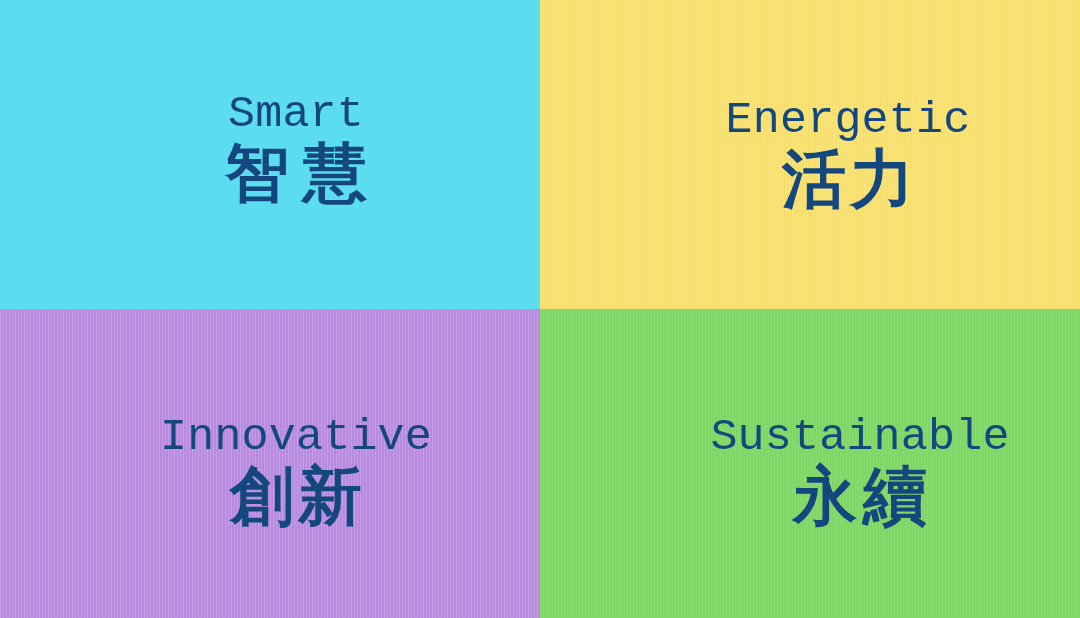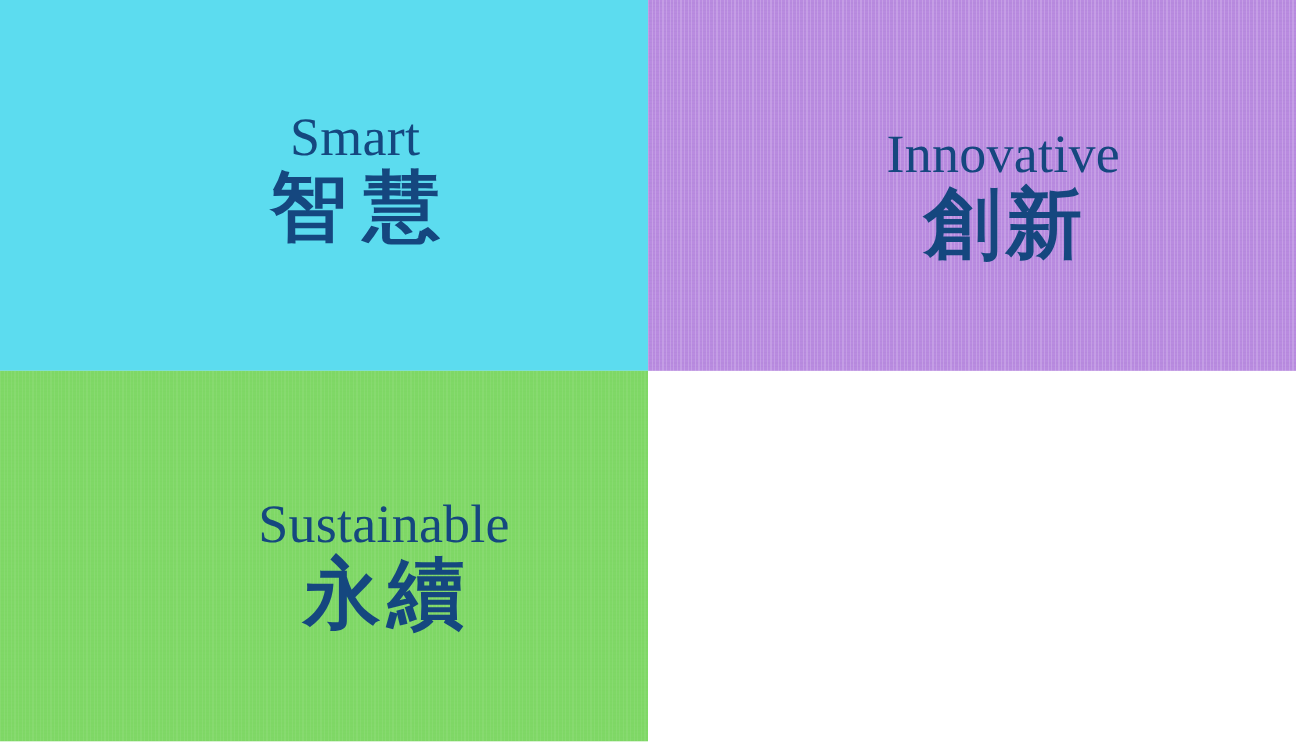--- a/index.html
+++ b/index.html
@@ -61,21 +61,21 @@
     text-align: center;
     transform: translateX(28px);
     line-height: 1;
   }
   .panel.q-tl .stack { transform: translateX(26px) translateY(-6px); }
   .panel.q-tr .stack { transform: translateX(38px) translateY(0px); }
   .panel.q-bl .stack { transform: translateX(26px) translateY(8px); }
   .panel.q-br .stack { transform: translateX(36px) translateY(8px); }
 
   .label-en {
-    font-family: Liberation Serif, serif;
+    font-family: Liberation Mono, monospace;
     font-size: 45px;
     font-weight: 400;
     letter-spacing: 0.2px;
     white-space: nowrap;
     display: block;
     margin-bottom: 4px;
   }
 
   .label-cjk {
     font-family: "DejaVu Sans", "Liberation Sans", sans-serif;
@@ -97,20 +97,27 @@
 <div class="board">
 
   <div class="panel q-tl tex-none" style="background-color: rgb(92, 220, 239); color: rgb(21, 71, 127);">
     <div class="texture"></div>
     <div class="stack">
       <span class="label-en">Smart</span>
       <span class="label-cjk">智慧</span>
     </div>
   </div>
 
+  <div class="panel q-tr" style="background-color: rgb(248, 224, 106); color: rgb(21, 71, 127);">
+    <div class="texture"></div>
+    <div class="stack">
+      <span class="label-en">Energetic</span>
+      <span class="label-cjk">活力</span>
+    </div>
+  </div>
 
   <div class="panel q-bl" style="background-color: rgb(185, 139, 224); color: rgb(21, 71, 127);">
     <div class="texture"></div>
     <div class="stack">
       <span class="label-en">Innovative</span>
       <span class="label-cjk">創新</span>
     </div>
   </div>
 
   <div class="panel q-br tex-soft" style="background-color: rgb(127, 216, 102); color: rgb(21, 71, 127); padding-left: 28px;">

